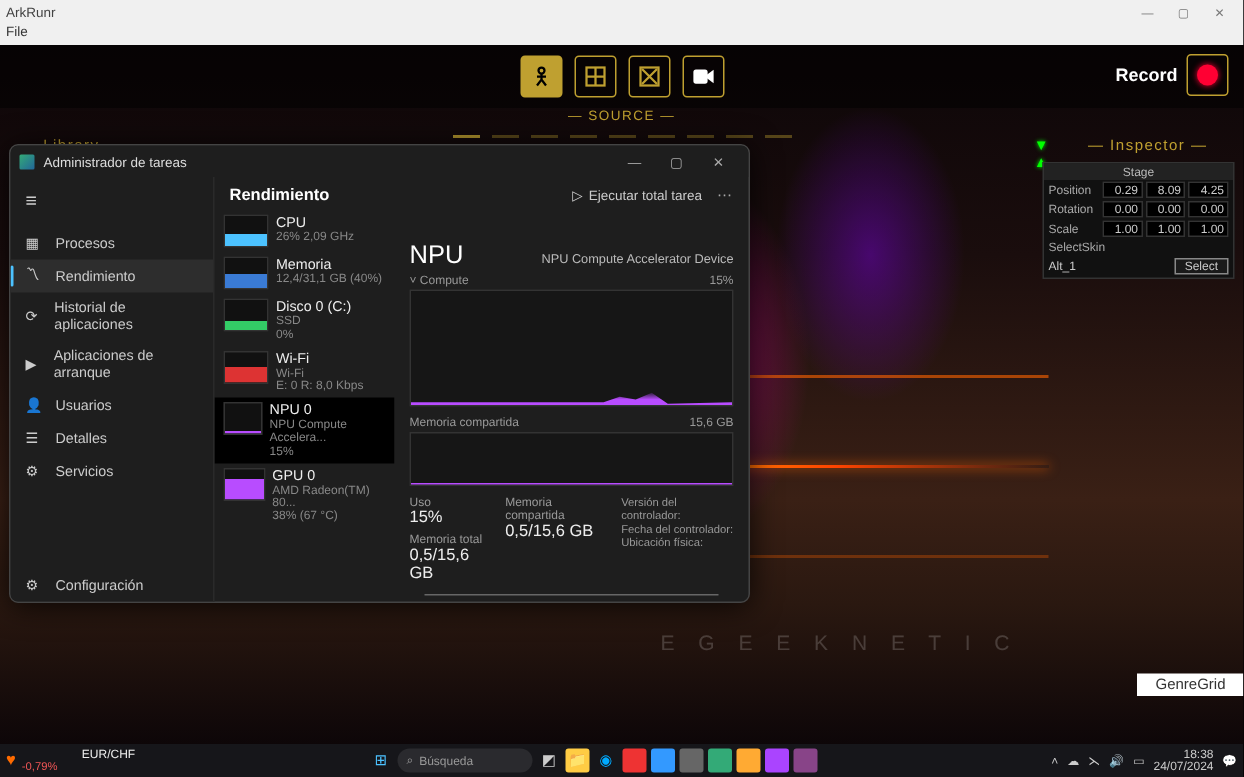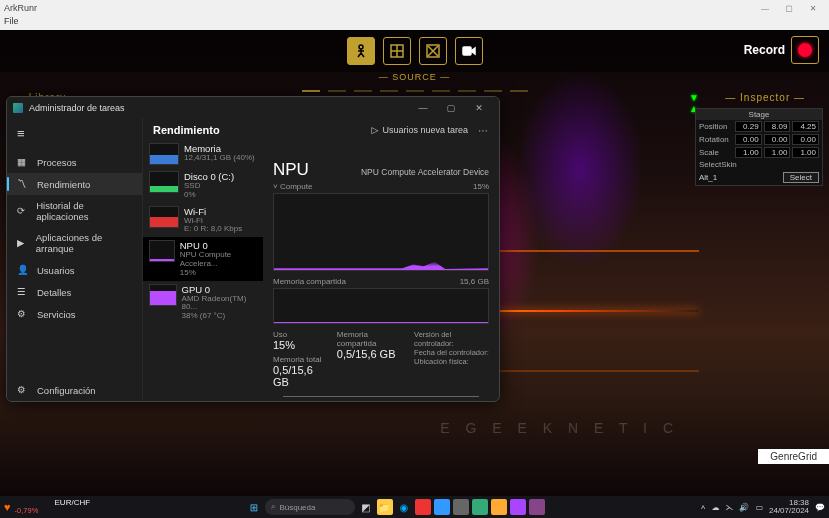--- a/index.html
+++ b/index.html
@@ -271,26 +271,33 @@
             <span>Configuración</span>
           </div>
         </div>
       </div>
       <div class="tm-main">
         <div class="tm-head">
           <span class="title">Rendimiento</span>
           <span class="sp"></span>
           <span class="run">
             <span>▷</span>
-            <span>Usuarios nueva tarea</span>
+            <span>Ejecutar total tarea</span>
           </span>
           <span class="more">⋯</span>
         </div>
         <div class="tm-content">
           <div class="tm-list" id="tm-list">
+              <div class="tm-li">
+                <div class="tm-thumb cpu"></div>
+                <div class="txt">
+                  <div class="t">CPU</div>
+                  <div class="s">26%  2,09 GHz</div>
+                </div>
+              </div>
               <div class="tm-li">
                 <div class="tm-thumb mem"></div>
                 <div class="txt">
                   <div class="t">Memoria</div>
                   <div class="s">12,4/31,1 GB (40%)</div>
                 </div>
               </div>
               <div class="tm-li">
                 <div class="tm-thumb disk"></div>
                 <div class="txt">

